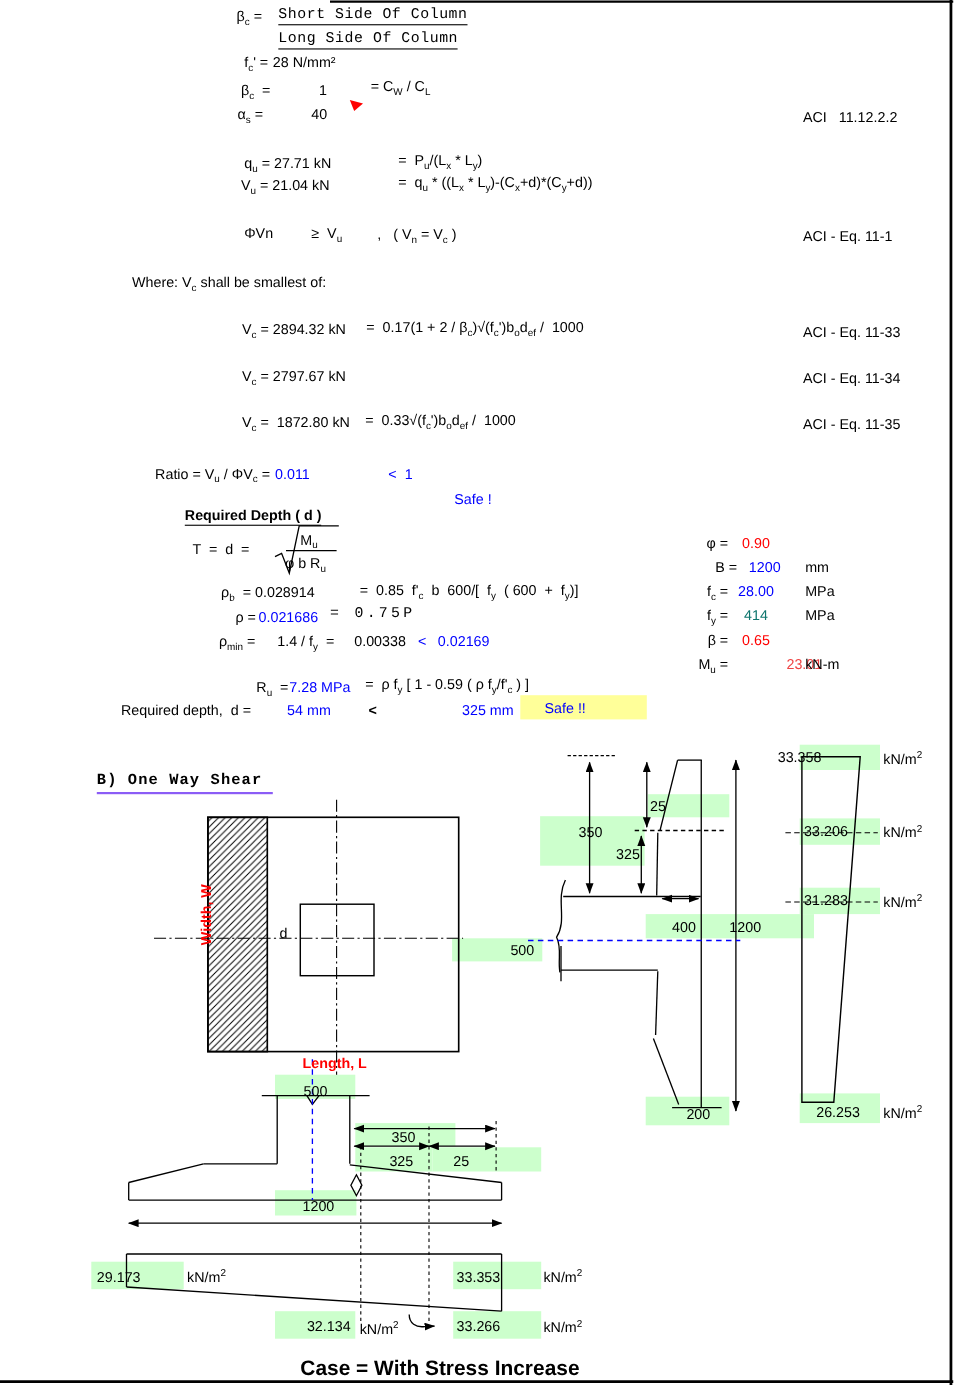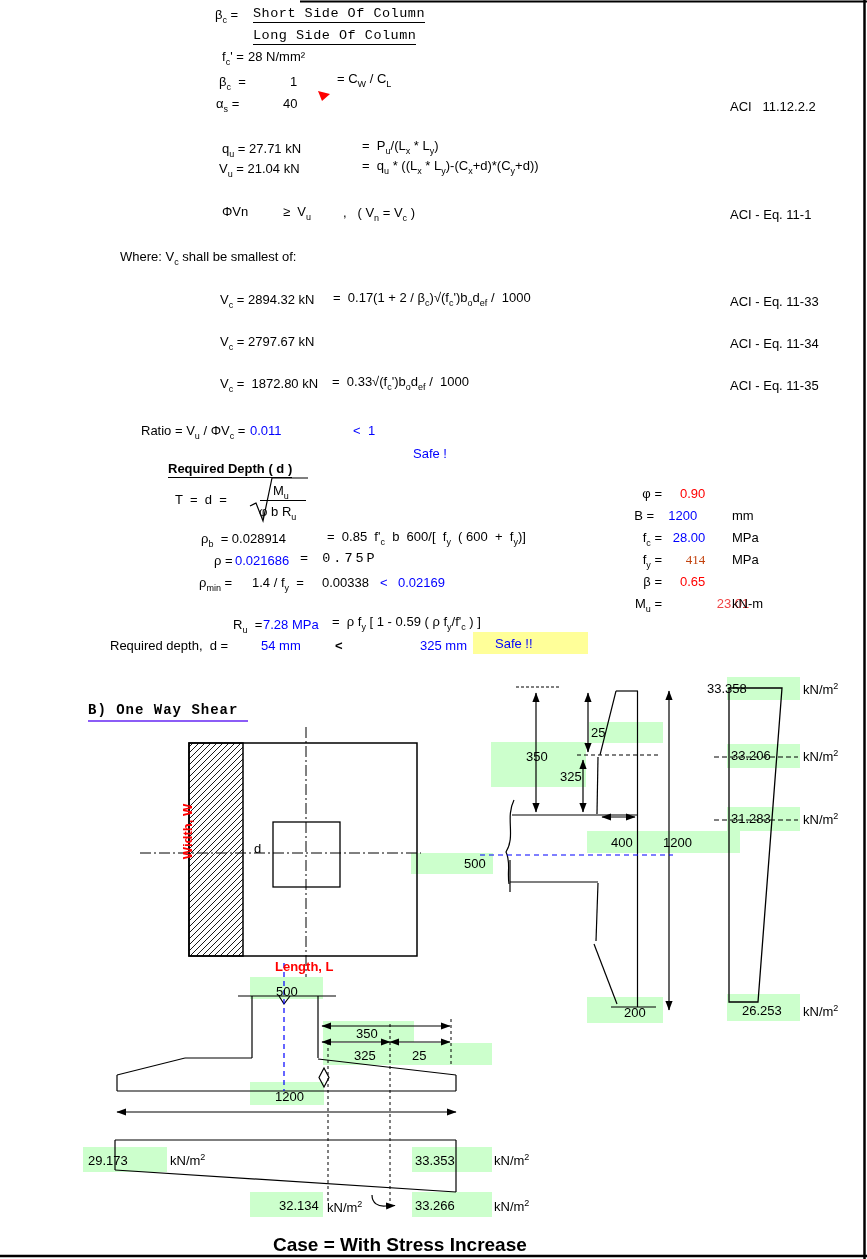--- a/index.html
+++ b/index.html
@@ -10,21 +10,21 @@
   .b{font-weight:bold}
   .blue{color:#0000ff}
   .red{color:#ff0000}
   .ul{border-bottom:1px solid #000;padding-bottom:1px}
   sub{font-size:9px}
   sup{font-size:9px}
   .g{position:absolute;background:#ccffcc;z-index:1}
   .y{position:absolute;background:#ffff99;z-index:1}
   .layer{position:absolute;left:0;top:0;z-index:3;pointer-events:none}
   .pr{text-align:right;width:62px;display:inline-block}
-  .pv{width:36px;display:inline-block;text-align:right}
+  .pv{width:36px;display:inline-block;text-align:center}
   .rot{transform:rotate(-90deg);text-align:center}
 </style>
 </head>
 <body>
 
 <div id="page">
 
   <div class="g" style="left:411px;top:853px;width:82px;height:21px"></div>
   <div class="g" style="left:491px;top:742px;width:95px;height:45px"></div>
   <div class="g" style="left:589px;top:722px;width:74px;height:21px"></div>
@@ -194,25 +194,25 @@
   <span class="t blue" style="left:263px;top:617px">7.28 MPa</span>
   <span class="t" style="left:332px;top:614px">=  ρ f<sub>y</sub> [ 1 - 0.59 ( ρ f<sub>y</sub>/f'<sub>c</sub> ) ]</span>
 
   <span class="t" style="left:110px;top:638px">Required depth,  d =</span>
   <span class="t blue" style="left:261px;top:638px">54 mm</span>
   <span class="t b" style="left:335px;top:638px">&lt;</span>
   <span class="t blue" style="left:420px;top:638px">325 mm</span>
   <span class="t blue" style="left:495px;top:636px">Safe !!</span>
 
   <span class="t" style="left:600px;top:486px"><span class="pr">φ =</span>  <span class="pv" style="color: rgb(255, 0, 0);">0.90</span></span>
-  <span class="t" style="left:592px;top:508px"><span class="pr">B =</span>  <span class="pv" style="color: rgb(0, 0, 255);">1200</span></span>
+  <span class="t" style="left:608px;top:508px"><span class="pr">B =</span>  <span class="pv" style="color: rgb(0, 0, 255);">1200</span></span>
   <span class="t" style="left:732px;top:508px">mm</span>
   <span class="t" style="left:600px;top:530px"><span class="pr">f<sub>c</sub> =</span>  <span class="pv" style="color: rgb(0, 0, 255);">28.00</span></span>
   <span class="t" style="left:732px;top:530px">MPa</span>
-  <span class="t" style="left:600px;top:552px"><span class="pr">f<sub>y</sub> =</span>  <span class="pv" style="color: #c2410c; font-family: Liberation Serif, serif;">414</span></span>
+  <span class="t" style="left:600px;top:552px"><span class="pr">f<sub>y</sub> =</span>  <span class="pv" style="color: #0f766e;">414</span></span>
   <span class="t" style="left:732px;top:552px">MPa</span>
   <span class="t" style="left:600px;top:574px"><span class="pr">β =</span>  <span class="pv" style="color: rgb(255, 0, 0);">0.65</span></span>
   <span class="t" style="left:600px;top:596px"><span class="pr">M<sub>u</sub> =</span>  <span class="pv" style="color: #ef4444; margin-left: 44px;">23.01</span></span>
   <span class="t" style="left:732px;top:596px">kN-m</span>
 
   <span class="t mono b" style="left:88px;top:703px;font-size:14px;letter-spacing:1px;border-bottom:2px solid #8b5cf6;padding:0 10px 2px 0">B) One Way Shear</span>
 
   <span class="t" style="left:254px;top:841px">d</span>
   <span class="t red b rot" style="left:143px;top:824px;width:88px">Width, W</span>
   <span class="t red b" style="left:275px;top:959px">Length, L</span>

